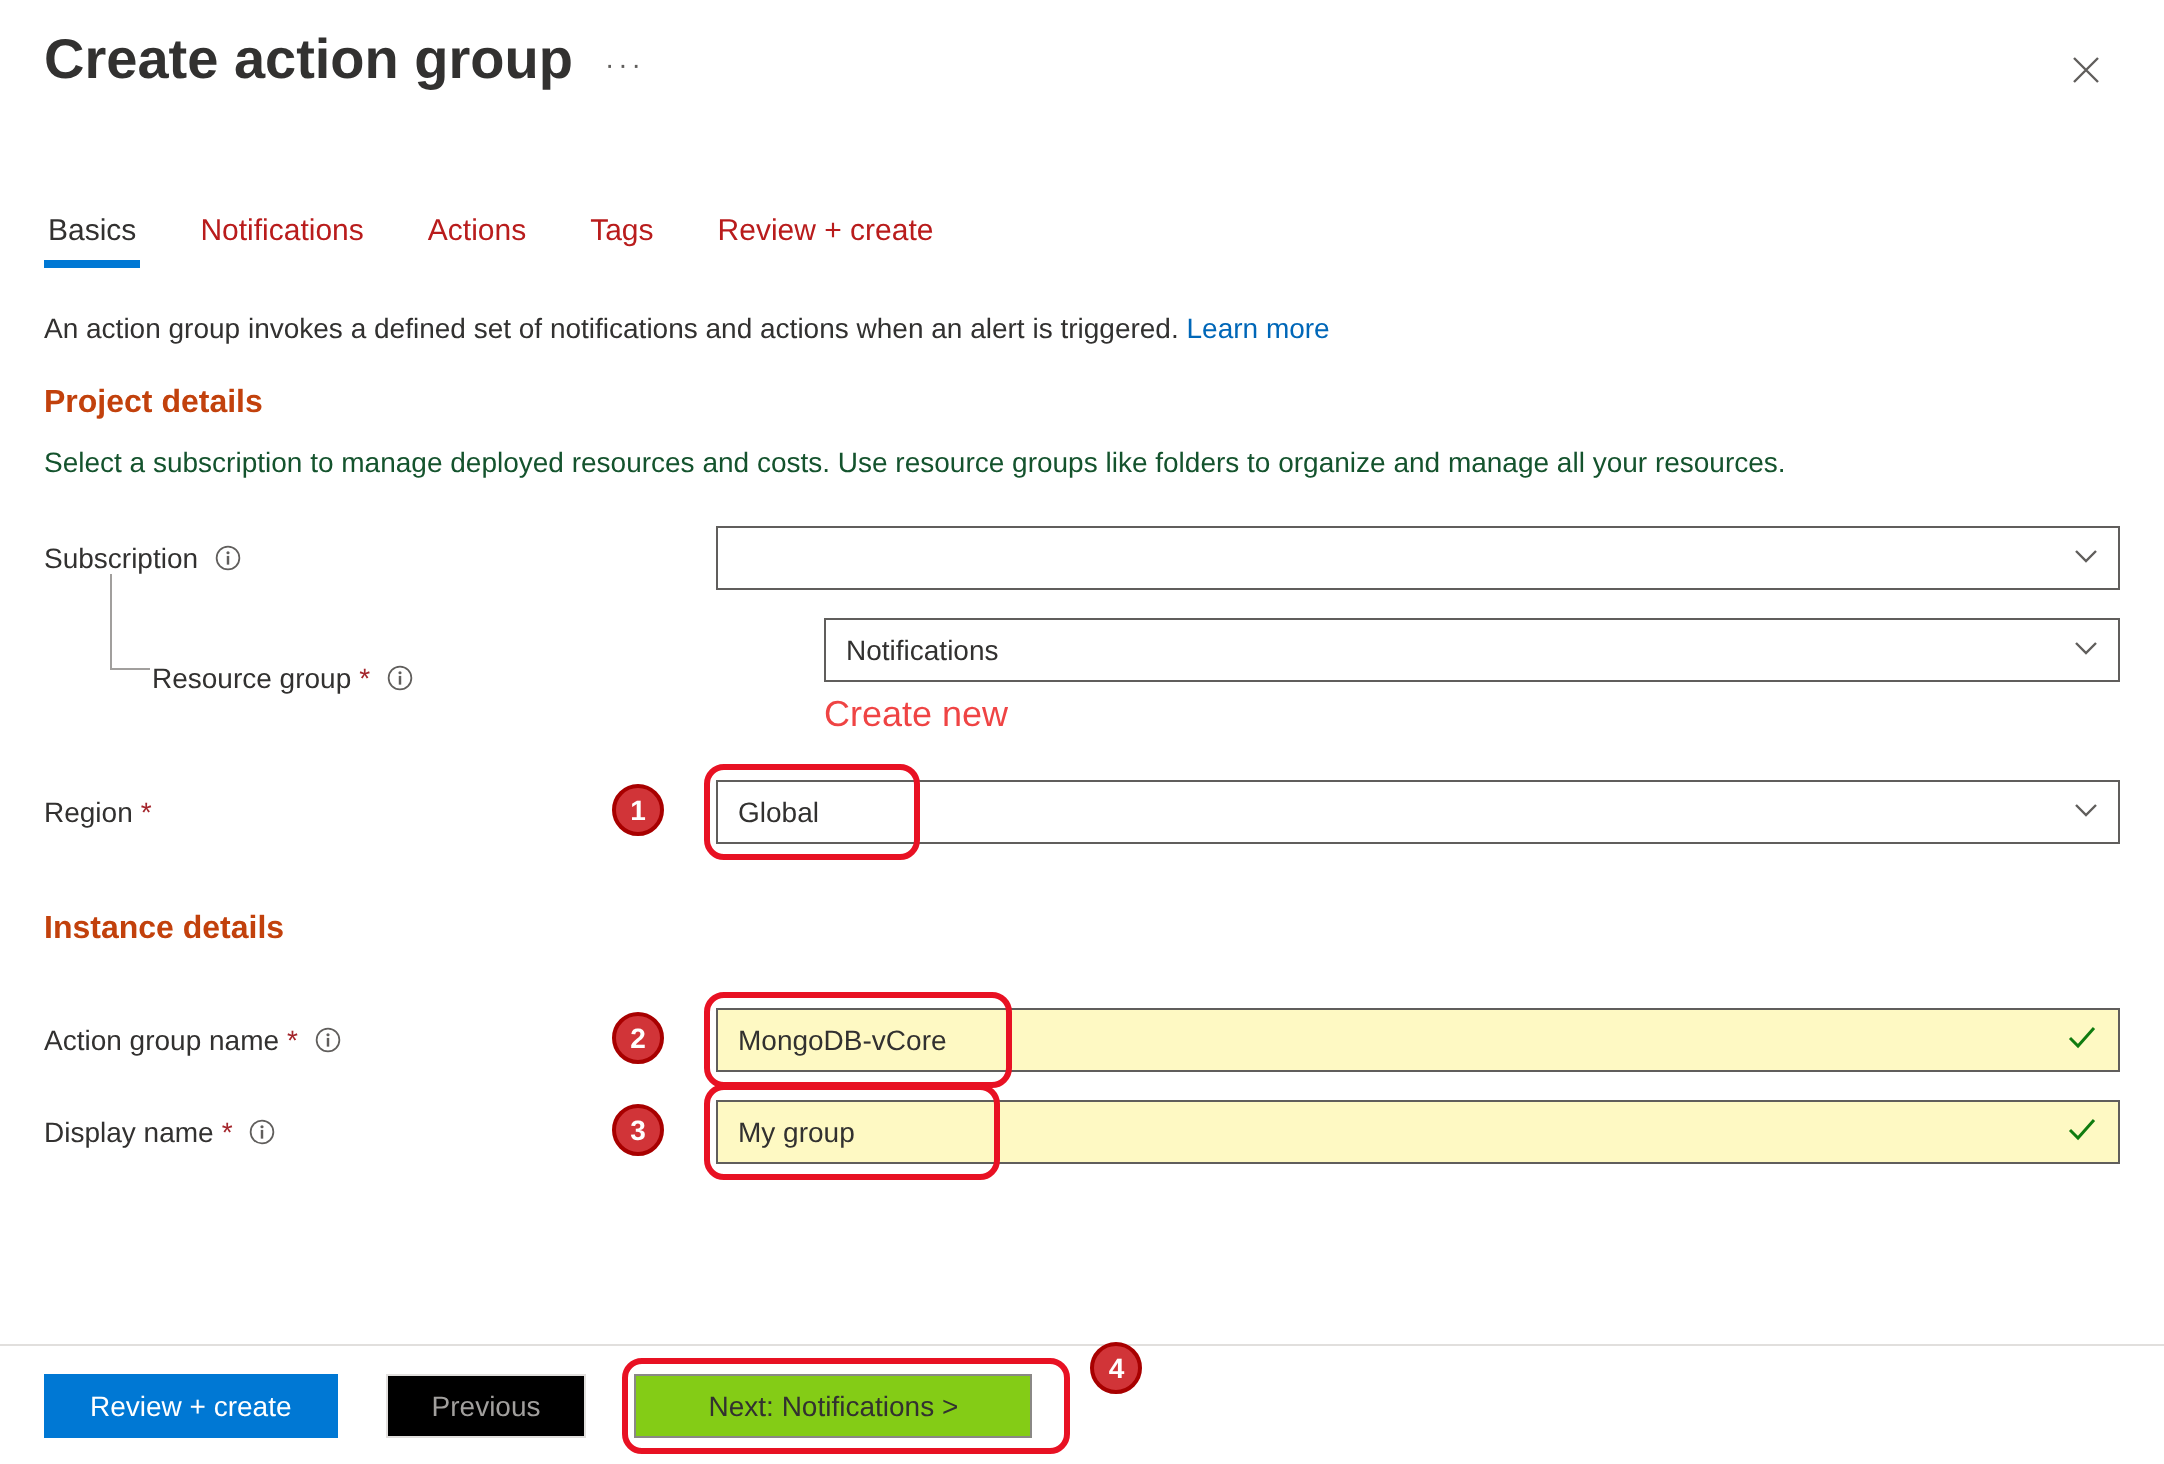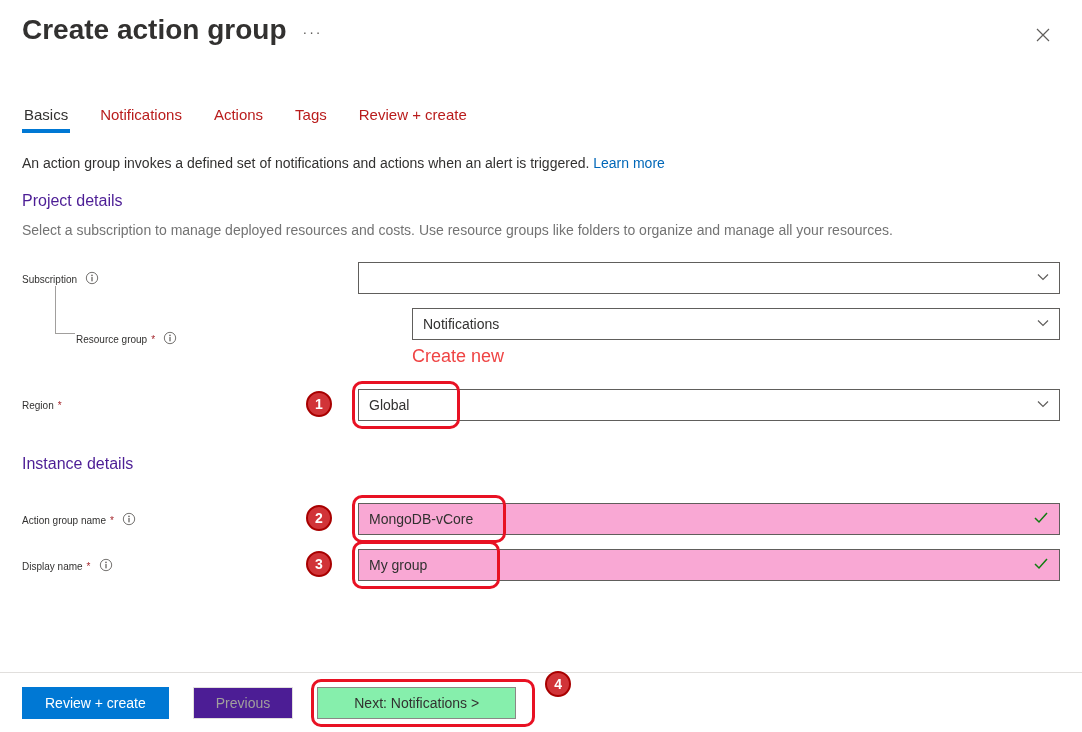--- a/index.html
+++ b/index.html
@@ -32,25 +32,25 @@
       border-bottom: 0;
       text-align: center;
     }
     .tab { padding: 0 2px 10px 2px; font-size: 15px; color: #b91c1c; cursor: pointer; }
     .tab.active { color: #323130; font-weight: 400; border-bottom: 4px solid #0078d4; padding-bottom: 6px;}
 
     .main { padding: 20px 22px 100px 22px; }
     .desc { font-size: 14px; color: #323130; line-height: 1.5; }
     .link { color: #0067b8; text-decoration: none; cursor: pointer; text-align: center; }
 
-    .section-heading { font-size: 16px; font-weight: 400; margin-top: 18px; margin-bottom: 12px; color: #4c1d95; }
-    .subdesc { font-size: 14px; color: #737373; margin-bottom: 24px; }
+    .section-heading { font-size: 16px; font-weight: 700; margin-top: 18px; margin-bottom: 12px; color: #c2410c; }
+    .subdesc { font-size: 14px; color: #14532d; margin-bottom: 24px; }
 
     .row { display: flex; align-items: center; margin-bottom: 14px; position: relative; min-height: 32px;}
-    .row .label-col { width: 336px; flex-shrink: 0; display: flex; align-items: flex-end; font-size: 10px; color: #323130;}
+    .row .label-col { width: 336px; flex-shrink: 0; display: flex; align-items: center; font-size: 14px; color: #323130;}
     .label-indent { margin-left: 54px; }
     .tree-line {
       position: absolute; left: 33px; top: -22px; width: 20px; height: 48px;
       border-left: 1px solid #a19f9d; border-bottom: 1px solid #a19f9d;
       border-bottom-left-radius: 0px;
     }
     .req { color: #a4262c; margin-left: 4px; }
     .info-icon { margin-left: 8px; width: 14px; height: 14px; display:inline-flex; align-items:center; justify-content:center;}
     .info-icon svg { width: 14px; height: 14px; }
 
@@ -59,21 +59,21 @@
       width: 100%; height: 32px; border: 1px solid #605e5c; background: #fff;
       display: flex; align-items: center; padding: 0 10px; font-size: 14px; color: #323130;
       position: relative;
     }
     .dropdown .chev { position: absolute; right: 10px; top: 50%; transform: translateY(-50%); }
     .chev svg { width: 12px; height: 12px; }
 
     .create-link { font-size: 18px; color: #ef4444; cursor: pointer; margin-top: 6px; display: inline-block;}
     
     .input-box {
-      width: 100%; height: 32px; border: 1px solid #605e5c; background: #f9a8d4;
+      width: 100%; height: 32px; border: 1px solid #605e5c; background: #fef9c3;
       display: flex; align-items: center; padding: 0 10px; font-size: 14px; color: #323130;
       position: relative;
     }
     .valid-check { position: absolute; right: 10px; top: 50%; transform: translateY(-50%); color: #107c10;}
     .valid-check svg { width: 16px; height: 16px; }
     .helper-text { font-size: 12px; color: #605e5c; margin-top: 4px;}
 
     
     .anno-box {
       position: absolute; border: 3px solid #e81123; border-radius: 10px; pointer-events: none;
@@ -85,22 +85,22 @@
       display: flex; align-items: center; justify-content: center; z-index: 90; pointer-events:none;
     }
 
     .footer {
       position: absolute; left: 0; bottom: 0; width: 100%; height: 60px;
       border-top: 1px solid #e1dfdd; background: #fff;
       display: flex; align-items: center; padding: 0 22px; gap: 24px;
     }
     .btn { height: 32px; padding: 0 22px; font-size: 14px; cursor: pointer; display:flex; align-items:center; justify-content:center; border:1px solid transparent;}
     .btn-primary { background: #0078d4; color: #fff; border-color: #0078d4; font-weight:400;}
-    .btn-disabled { background: #4c1d95; color: #a19f9d; border: 1px solid #e1dfdd; cursor: default;}
-    .btn-outline { background: #86efac; color: #323130; border: 1px solid #8a8886; padding: 0 36px;}
+    .btn-disabled { background: #000000; color: #a19f9d; border: 1px solid #e1dfdd; cursor: default;}
+    .btn-outline { background: #84cc16; color: #323130; border: 1px solid #8a8886; padding: 0 36px;}
 
     .instance-section { margin-top: 34px;}
   </style>
 </head>
 <body>
 
 <div class="header">
   <div class="title-wrap">
     <h1 class="page-title">Create action group</h1>
     <span class="more-dots">···</span>

